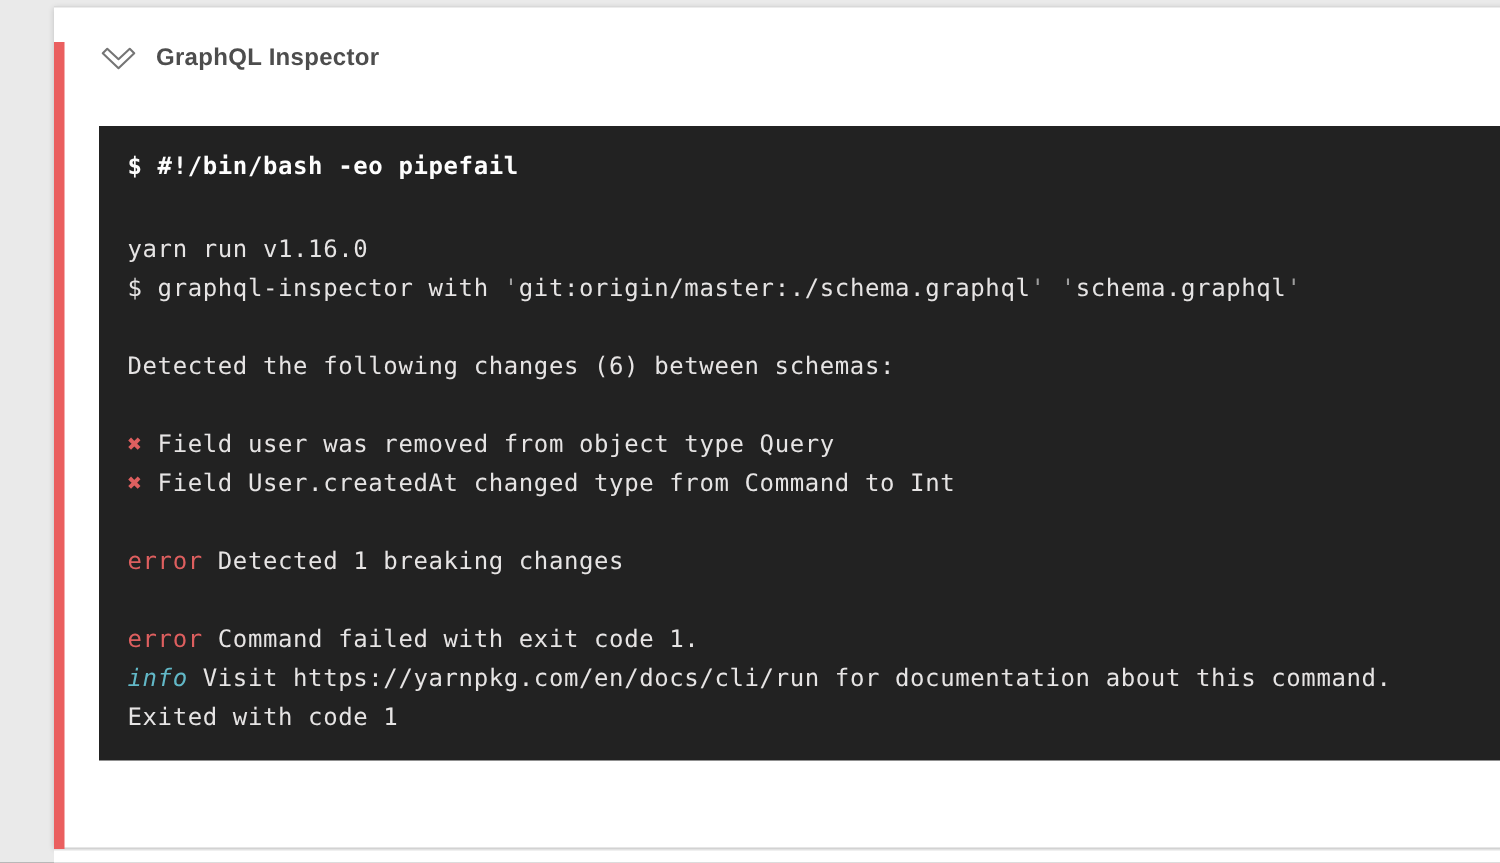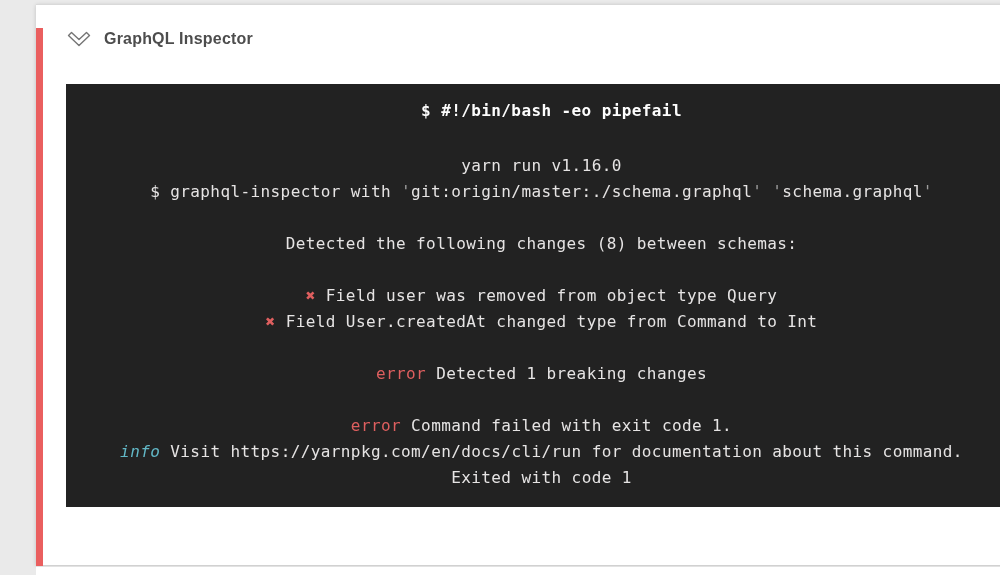--- a/index.html
+++ b/index.html
@@ -9,21 +9,20 @@
     height: 575px;
     overflow: hidden;
     background: #eaeaea;
     font-family: "Liberation Sans", sans-serif;
   }
   .page {
     position: relative;
     width: 1000px;
     height: 489px;
     background: #eaeaea;
-    text-align: center;
   }
   .card {
     position: absolute;
     left: 36px;
     top: 4px;
     width: 1010px;      
     height: 561px;
     background: #ffffff;
     border-top: 1px solid #d9d9d9;
     box-shadow: 0 1px 4px rgba(0,0,0,0.18);
@@ -72,21 +71,20 @@
     font-family: "DejaVu Sans Mono", monospace;
     font-size: 16px;
     line-height: 26px;
     letter-spacing: 0.4px;
     color: #e6e4e4;
     overflow: hidden;
   }
   .cmd-block {
     font-weight: 700;
     color: #fdfdfd;
-    margin-left: 20px;
   }
   .out-block {
     margin-top: 29px;
   }
   .tline {
     white-space: pre;
   }
   .tline .error { color: #de5f5f; }
   .tline .info  { color: #62b8c7; font-style: italic; }
   .tline .muted { color: #9d9d9d; }
@@ -115,21 +113,21 @@
       </div>
 
       <div class="terminal">
         <div class="cmd-block">
             <div class="tline">$ #!/bin/bash -eo pipefail</div>
           </div>
         <div class="out-block">
             <div class="tline"><span>yarn run v1.16.0</span></div>
             <div class="tline"><span>$ graphql-inspector with </span><span class="muted">'</span><span>git:origin/master:./schema.graphql</span><span class="muted">'</span><span> </span><span class="muted">'</span><span>schema.graphql</span><span class="muted">'</span></div>
             <div class="tline">&nbsp;</div>
-            <div class="tline"><span>Detected the following changes (8) between schemas:</span></div>
+            <div class="tline"><span>Detected the following changes (6) between schemas:</span></div>
             <div class="tline">&nbsp;</div>
             <div class="tline"><span class="error">✖</span><span> Field user was removed from object type Query</span></div>
             <div class="tline"><span class="error">✖</span><span> Field User.createdAt changed type from Command to Int</span></div>
             <div class="tline">&nbsp;</div>
             <div class="tline"><span class="error">error</span><span> Detected 1 breaking changes</span></div>
             <div class="tline">&nbsp;</div>
             <div class="tline"><span class="error">error</span><span> Command failed with exit code 1.</span></div>
             <div class="tline"><span class="info">info</span><span> Visit https://yarnpkg.com/en/docs/cli/run for documentation about this command.</span></div>
             <div class="tline"><span>Exited with code 1</span></div>
           </div>

